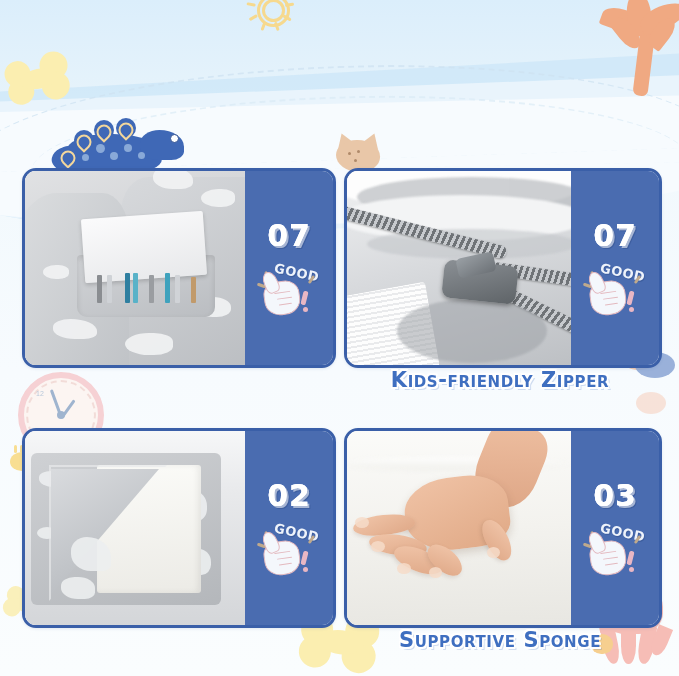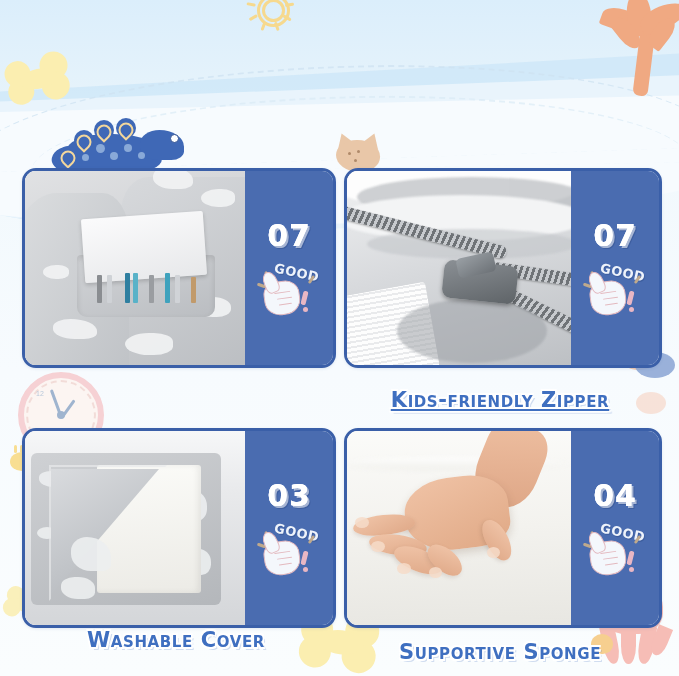--- a/index.html
+++ b/index.html
@@ -444,88 +444,87 @@
           <div class="crease" style="left:10px;top:10px;width:16px;"></div>
           <div class="crease" style="left:12px;top:16px;width:15px;"></div>
           <div class="crease" style="left:13px;top:22px;width:13px;"></div>
         </div>
         <div class="bang"></div>
           <div class="bangdot"></div>
         <div class="spark" style="left:52px;top:8px;transform:rotate(34deg)"></div>
       </div>
     </div>
   </div>
-  <div class="caption" style="left:344px;top:388px;width:312px;text-decoration:underline;">Kids-friendly Zipper</div>
+  <div class="caption" style="left:344px;top:368px;width:312px;">Kids-friendly Zipper</div>
 
   <div class="card" style="left:22px;top:428px;width:308px;height:194px;">
     <div class="photo">
       <div class="ph p3">
         <div class="box"></div>
         <div class="dinosil" style="left:14px;top:40px;width:30px;height:16px;border-radius:40% 60% 30% 50%;"></div>
         <div class="dinosil" style="left:12px;top:96px;width:20px;height:12px;border-radius:50%;"></div>
         <div class="dinosil" style="left:156px;top:60px;width:26px;height:30px;border-radius:40% 50% 40% 50%;"></div>
         <div class="dinosil" style="left:162px;top:118px;width:24px;height:26px;border-radius:40% 50% 40% 50%;"></div>
         <div class="foam"></div>
         <div class="flap"></div>
         <div class="lip"></div>
         <div class="dinosil" style="left:46px;top:106px;width:40px;height:34px;border-radius:40% 60% 20% 50%;"></div>
         <div class="dinosil" style="left:36px;top:146px;width:34px;height:22px;border-radius:40% 50% 30% 50%;"></div>
       </div>
     </div>
     <div class="side">
-      <div class="num">03</div>
+      <div class="num">02</div>
       <div class="good">
         <div class="word">GOOD</div>
         <div class="spark" style="left:8px;top:4px;transform:rotate(-28deg)"></div>
         <div class="spark" style="left:2px;top:14px;transform:rotate(-70deg)"></div>
         <div class="thumb">
           <div class="up"></div>
           <div class="crease" style="left:10px;top:10px;width:16px;"></div>
           <div class="crease" style="left:12px;top:16px;width:15px;"></div>
           <div class="crease" style="left:13px;top:22px;width:13px;"></div>
         </div>
         <div class="bang"></div>
           <div class="bangdot"></div>
         <div class="spark" style="left:52px;top:8px;transform:rotate(34deg)"></div>
       </div>
     </div>
   </div>
-  <div class="caption" style="left:22px;top:628px;width:308px;">Washable Cover</div>
 
   <div class="card" style="left:344px;top:428px;width:312px;height:194px;">
     <div class="photo">
       <div class="ph p4">
         <div class="foamedge"></div>
         <div class="wrist"></div>
         <div class="palm"></div>
         <div class="finger" style="left:6px;top:84px;width:62px;height:20px;transform:rotate(-6deg)"></div>
         <div class="finger" style="left:22px;top:104px;width:58px;height:20px;transform:rotate(8deg)"></div>
         <div class="finger" style="left:46px;top:118px;width:50px;height:22px;transform:rotate(22deg)"></div>
         <div class="finger" style="left:78px;top:118px;width:40px;height:22px;transform:rotate(40deg)"></div>
         <div class="finger" style="left:128px;top:98px;width:44px;height:22px;transform:rotate(62deg)"></div>
         <div class="nail" style="left:8px;top:86px;width:14px;height:11px"></div>
         <div class="nail" style="left:24px;top:110px;width:14px;height:11px"></div>
         <div class="nail" style="left:50px;top:132px;width:14px;height:11px"></div>
         <div class="nail" style="left:82px;top:136px;width:13px;height:11px"></div>
         <div class="nail" style="left:140px;top:116px;width:13px;height:11px"></div>
       </div>
     </div>
     <div class="side">
-      <div class="num">04</div>
+      <div class="num">03</div>
       <div class="good">
         <div class="word">GOOD</div>
         <div class="spark" style="left:8px;top:4px;transform:rotate(-28deg)"></div>
         <div class="spark" style="left:2px;top:14px;transform:rotate(-70deg)"></div>
         <div class="thumb">
           <div class="up"></div>
           <div class="crease" style="left:10px;top:10px;width:16px;"></div>
           <div class="crease" style="left:12px;top:16px;width:15px;"></div>
           <div class="crease" style="left:13px;top:22px;width:13px;"></div>
         </div>
         <div class="bang"></div>
           <div class="bangdot"></div>
         <div class="spark" style="left:52px;top:8px;transform:rotate(34deg)"></div>
       </div>
     </div>
   </div>
-  <div class="caption" style="left:344px;top:628px;width:312px;margin-top:12px;">Supportive Sponge</div>
+  <div class="caption" style="left:344px;top:628px;width:312px;">Supportive Sponge</div>
 
 </div>
 
 </body></html>

